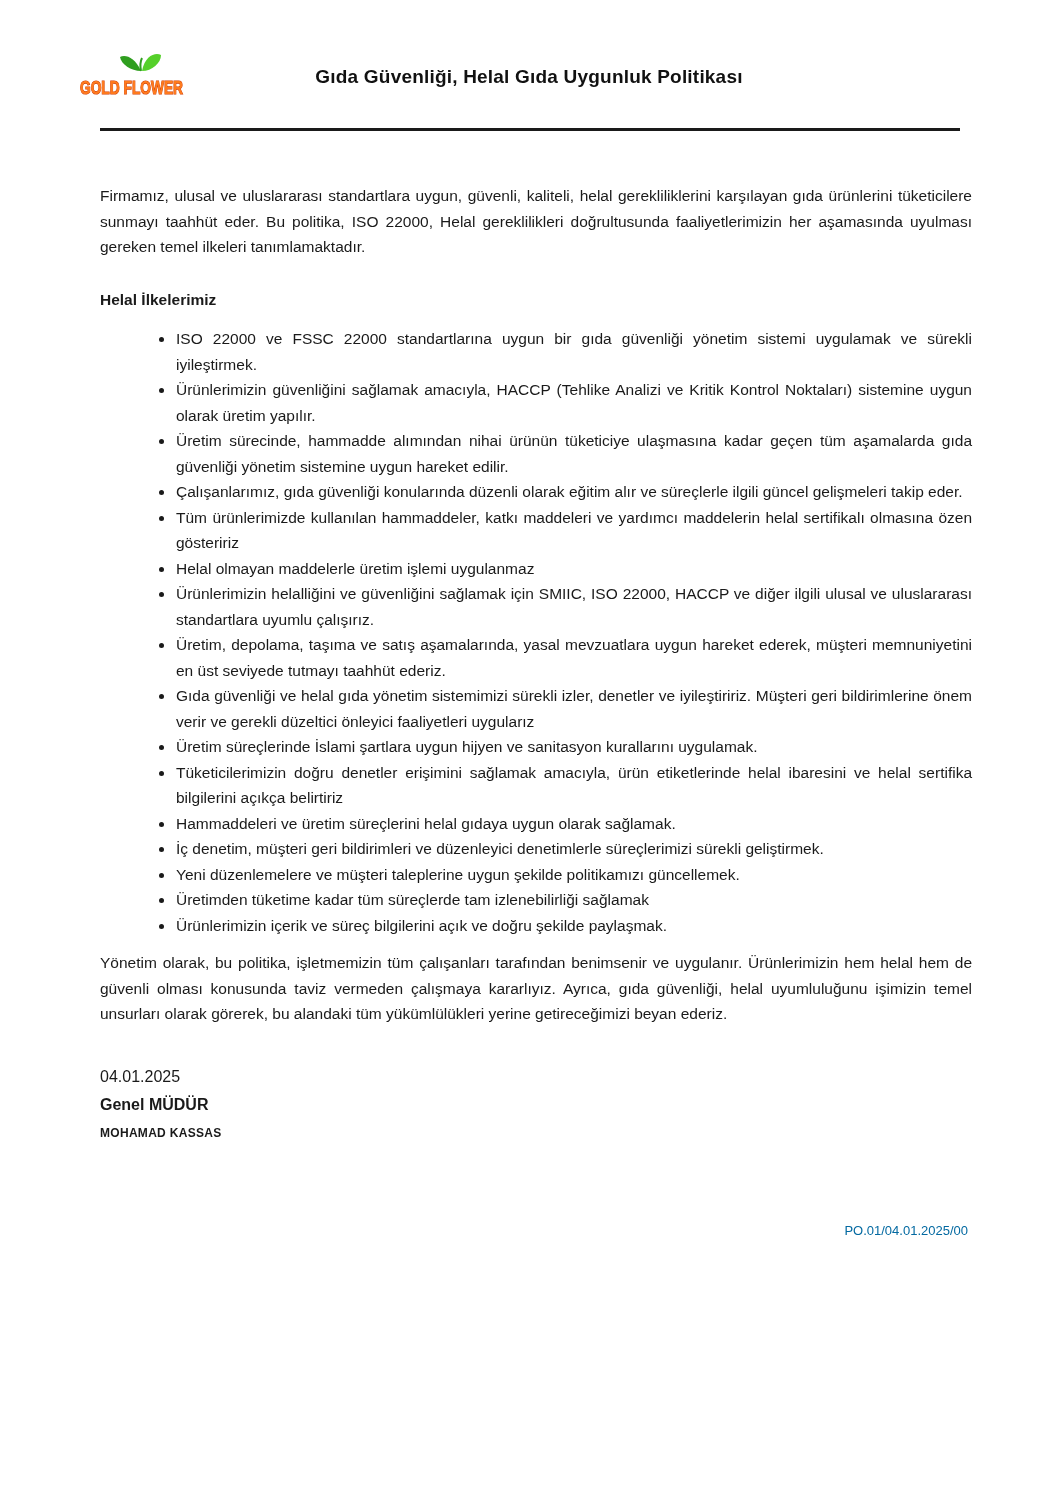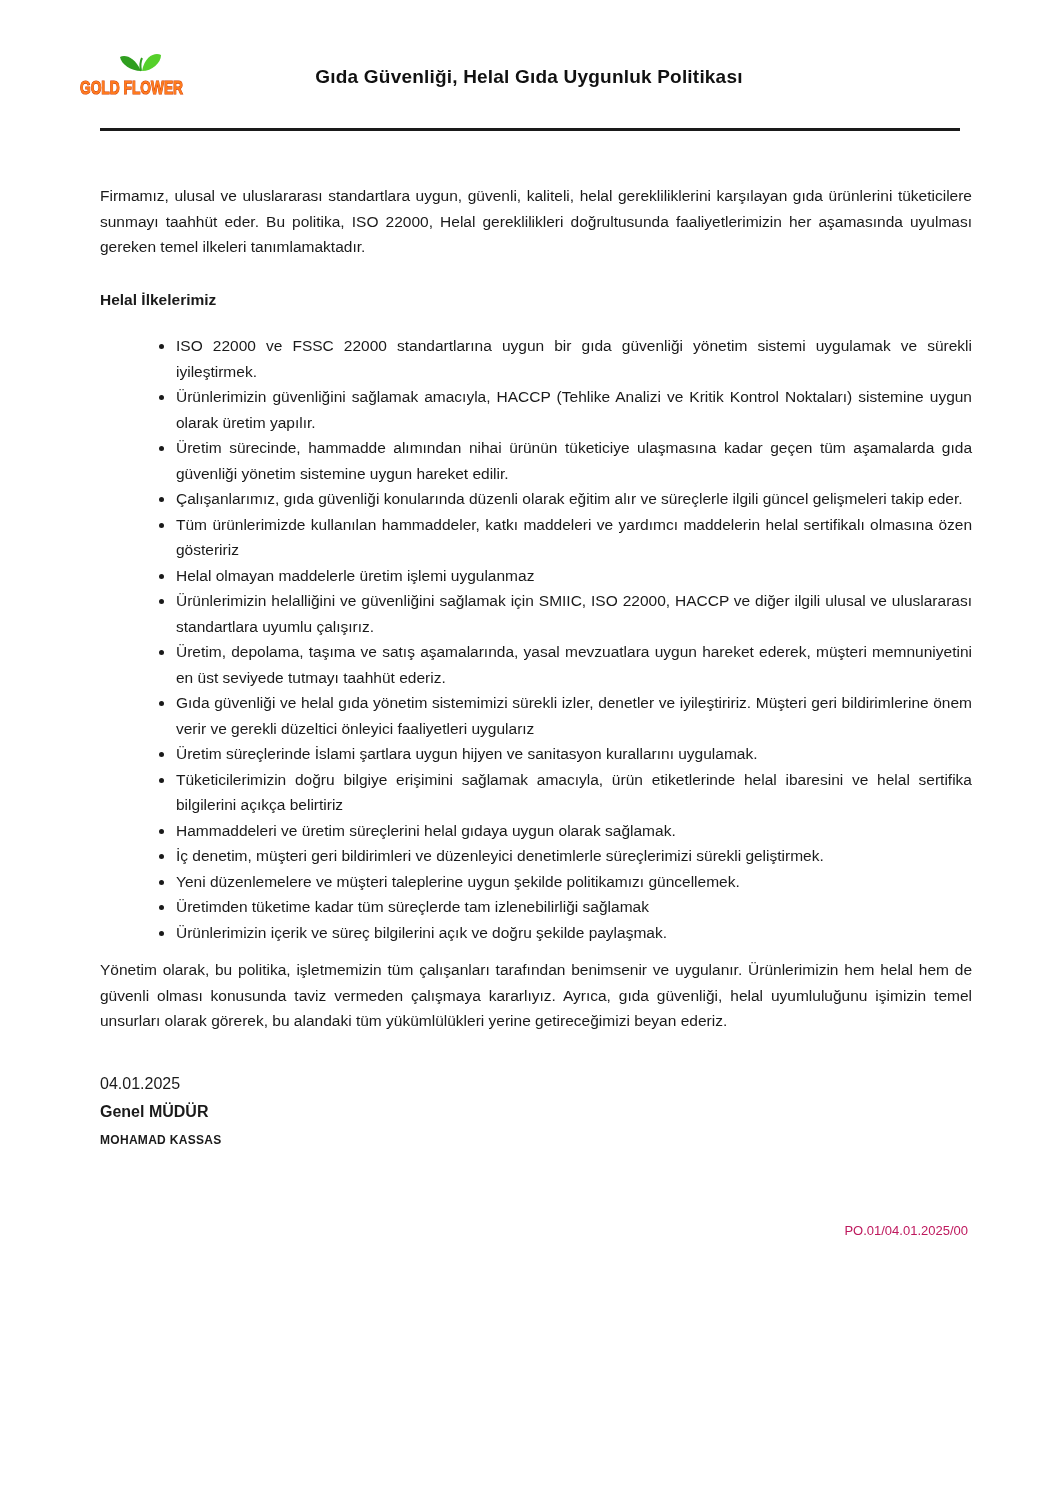--- a/index.html
+++ b/index.html
@@ -50,21 +50,21 @@
     line-height: 25.5px;
   }
   .para {
     text-align: justify;
   }
   .principles-heading {
     font-weight: bold;
     margin-top: 27px;
   }
   ul.principles {
-    margin-top: 21px;
+    margin-top: 14px;
     padding-left: 75px;
     list-style: disc outside;
     text-align: justify;
   }
   ul.principles li {
     padding-left: 1px;
   }
   .closing {
     margin-top: 12px;
     text-align: justify;
@@ -77,21 +77,21 @@
   }
   .signature .sig-date { font-weight: normal; font-size: 16px; }
   .signature .sig-role { font-weight: bold; font-size: 16px; }
   .signature .sig-name { font-weight: bold; font-size: 12px; letter-spacing: 0.3px; }
   
   .footer-code {
     position: absolute;
     right: 90px;
     bottom: 26px;
     font-size: 13px;
-    color: #be185d;
+    color: #0369a1;
   }
 </style>
 </head>
 <body>
 
 <div class="page">
 
   <div class="logo">
     <svg width="108" height="62" viewBox="0 0 108 62">
       <g>
@@ -116,21 +116,21 @@
         <li>ISO 22000 ve FSSC 22000 standartlarına uygun bir gıda güvenliği yönetim sistemi uygulamak ve sürekli iyileştirmek.</li>
         <li>Ürünlerimizin güvenliğini sağlamak amacıyla, HACCP (Tehlike Analizi ve Kritik Kontrol Noktaları) sistemine uygun olarak üretim yapılır.</li>
         <li>Üretim sürecinde, hammadde alımından nihai ürünün tüketiciye ulaşmasına kadar geçen tüm aşamalarda gıda güvenliği yönetim sistemine uygun hareket edilir.</li>
         <li>Çalışanlarımız, gıda güvenliği konularında düzenli olarak eğitim alır ve süreçlerle ilgili güncel gelişmeleri takip eder.</li>
         <li>Tüm ürünlerimizde kullanılan hammaddeler, katkı maddeleri ve yardımcı maddelerin helal sertifikalı olmasına özen gösteririz</li>
         <li>Helal olmayan maddelerle üretim işlemi uygulanmaz</li>
         <li>Ürünlerimizin helalliğini ve güvenliğini sağlamak için SMIIC, ISO 22000, HACCP ve diğer ilgili ulusal ve uluslararası standartlara uyumlu çalışırız.</li>
         <li>Üretim, depolama, taşıma ve satış aşamalarında, yasal mevzuatlara uygun hareket ederek, müşteri memnuniyetini en üst seviyede tutmayı taahhüt ederiz.</li>
         <li>Gıda güvenliği ve helal gıda yönetim sistemimizi sürekli izler, denetler ve iyileştiririz. Müşteri geri bildirimlerine önem verir ve gerekli düzeltici önleyici faaliyetleri uygularız</li>
         <li>Üretim süreçlerinde İslami şartlara uygun hijyen ve sanitasyon kurallarını uygulamak.</li>
-        <li>Tüketicilerimizin doğru bilgiye erişimini sağlamak amacıyla, ürün etiketlerinde helal ibaresini ve helal sertifika bilgilerini açıkça belirtiriz</li>
+        <li>Tüketicilerimizin doğru denetler erişimini sağlamak amacıyla, ürün etiketlerinde helal ibaresini ve helal sertifika bilgilerini açıkça belirtiriz</li>
         <li>Hammaddeleri ve üretim süreçlerini helal gıdaya uygun olarak sağlamak.</li>
         <li>İç denetim, müşteri geri bildirimleri ve düzenleyici denetimlerle süreçlerimizi sürekli geliştirmek.</li>
         <li>Yeni düzenlemelere ve müşteri taleplerine uygun şekilde politikamızı güncellemek.</li>
         <li>Üretimden tüketime kadar tüm süreçlerde tam izlenebilirliği sağlamak</li>
         <li>Ürünlerimizin içerik ve süreç bilgilerini açık ve doğru şekilde paylaşmak.</li>
       </ul>
 
     <p class="closing">Yönetim olarak, bu politika, işletmemizin tüm çalışanları tarafından benimsenir ve uygulanır. Ürünlerimizin hem helal hem de güvenli olması konusunda taviz vermeden çalışmaya kararlıyız. Ayrıca, gıda güvenliği, helal uyumluluğunu işimizin temel unsurları olarak görerek, bu alandaki tüm yükümlülükleri yerine getireceğimizi beyan ederiz.</p>
 
     <div class="signature">

